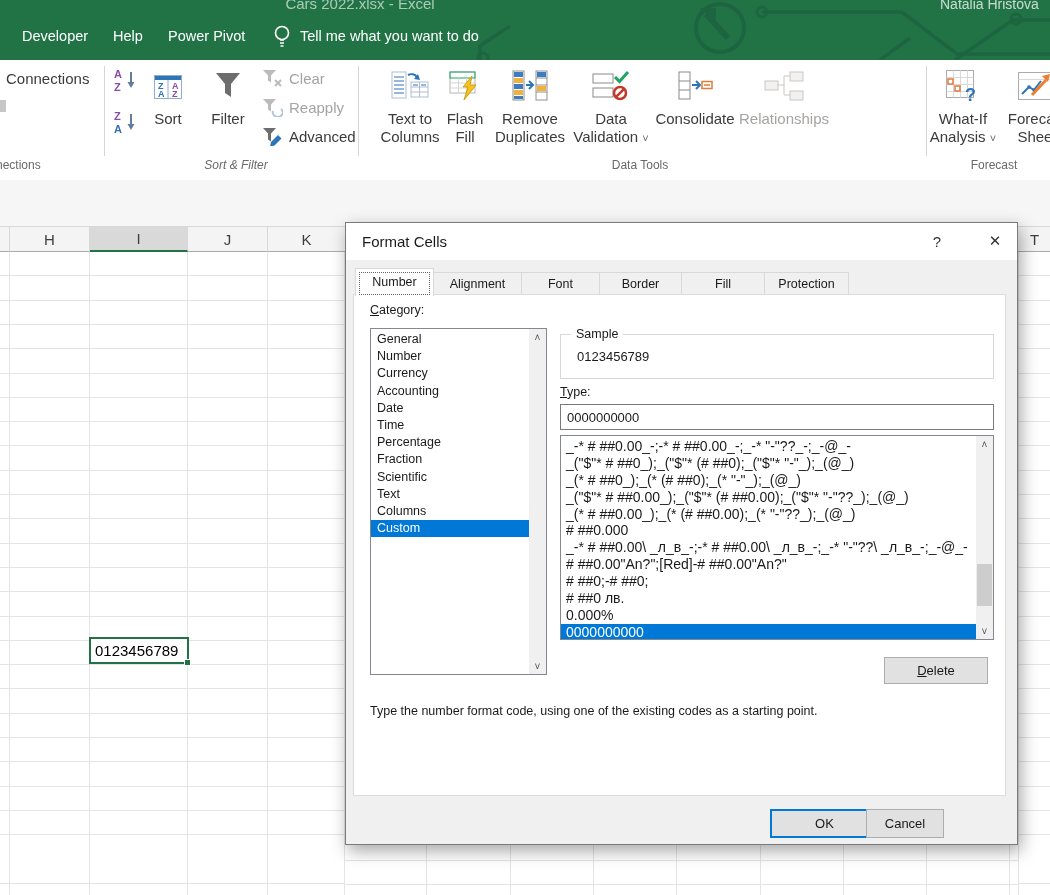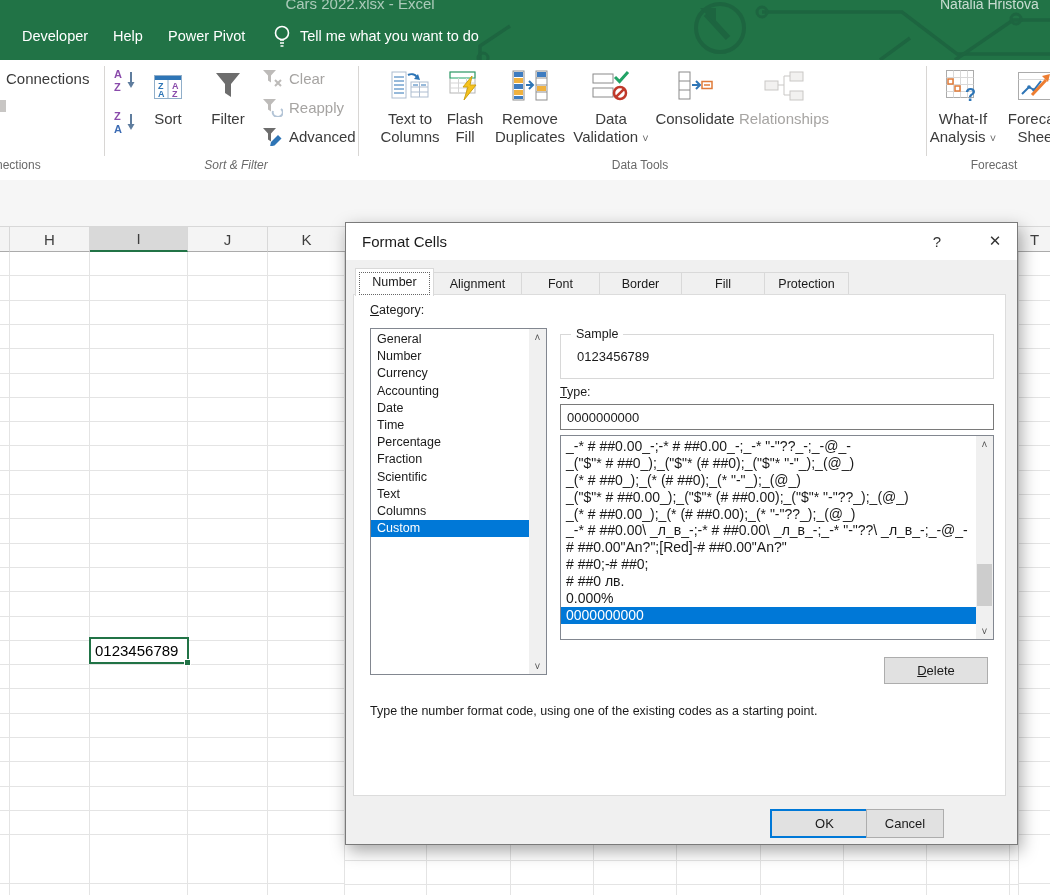--- a/index.html
+++ b/index.html
@@ -381,20 +381,21 @@
       <span class="mn">T</span><span>ype:</span>
     </div>
     <input id="type-input" value="0000000000" style="">
 
     <div id="fmt-list">
       <div class="fmt">_-* # ##0.00_-;-* # ##0.00_-;_-* "-"??_-;_-@_-</div>
       <div class="fmt">_("$"* # ##0_);_("$"* (# ##0);_("$"* "-"_);_(@_)</div>
       <div class="fmt">_(* # ##0_);_(* (# ##0);_(* "-"_);_(@_)</div>
       <div class="fmt">_("$"* # ##0.00_);_("$"* (# ##0.00);_("$"* "-"??_);_(@_)</div>
       <div class="fmt">_(* # ##0.00_);_(* (# ##0.00);_(* "-"??_);_(@_)</div>
+      <div class="fmt"># ##0.000</div>
       <div class="fmt">_-* # ##0.00\ _л_в_-;-* # ##0.00\ _л_в_-;_-* "-"??\ _л_в_-;_-@_-</div>
       <div class="fmt"># ##0.00"An?";[Red]-# ##0.00"An?"</div>
       <div class="fmt"># ##0;-# ##0;</div>
       <div class="fmt"># ##0 лв.</div>
       <div class="fmt">0.000%</div>
       <div class="fmt sel">0000000000</div>
       <div class="sbar">
         <div class="up">˄</div>
         <div class="thumb" style="top:128px;height:42px;"></div>
         <div class="dn">˅</div>

